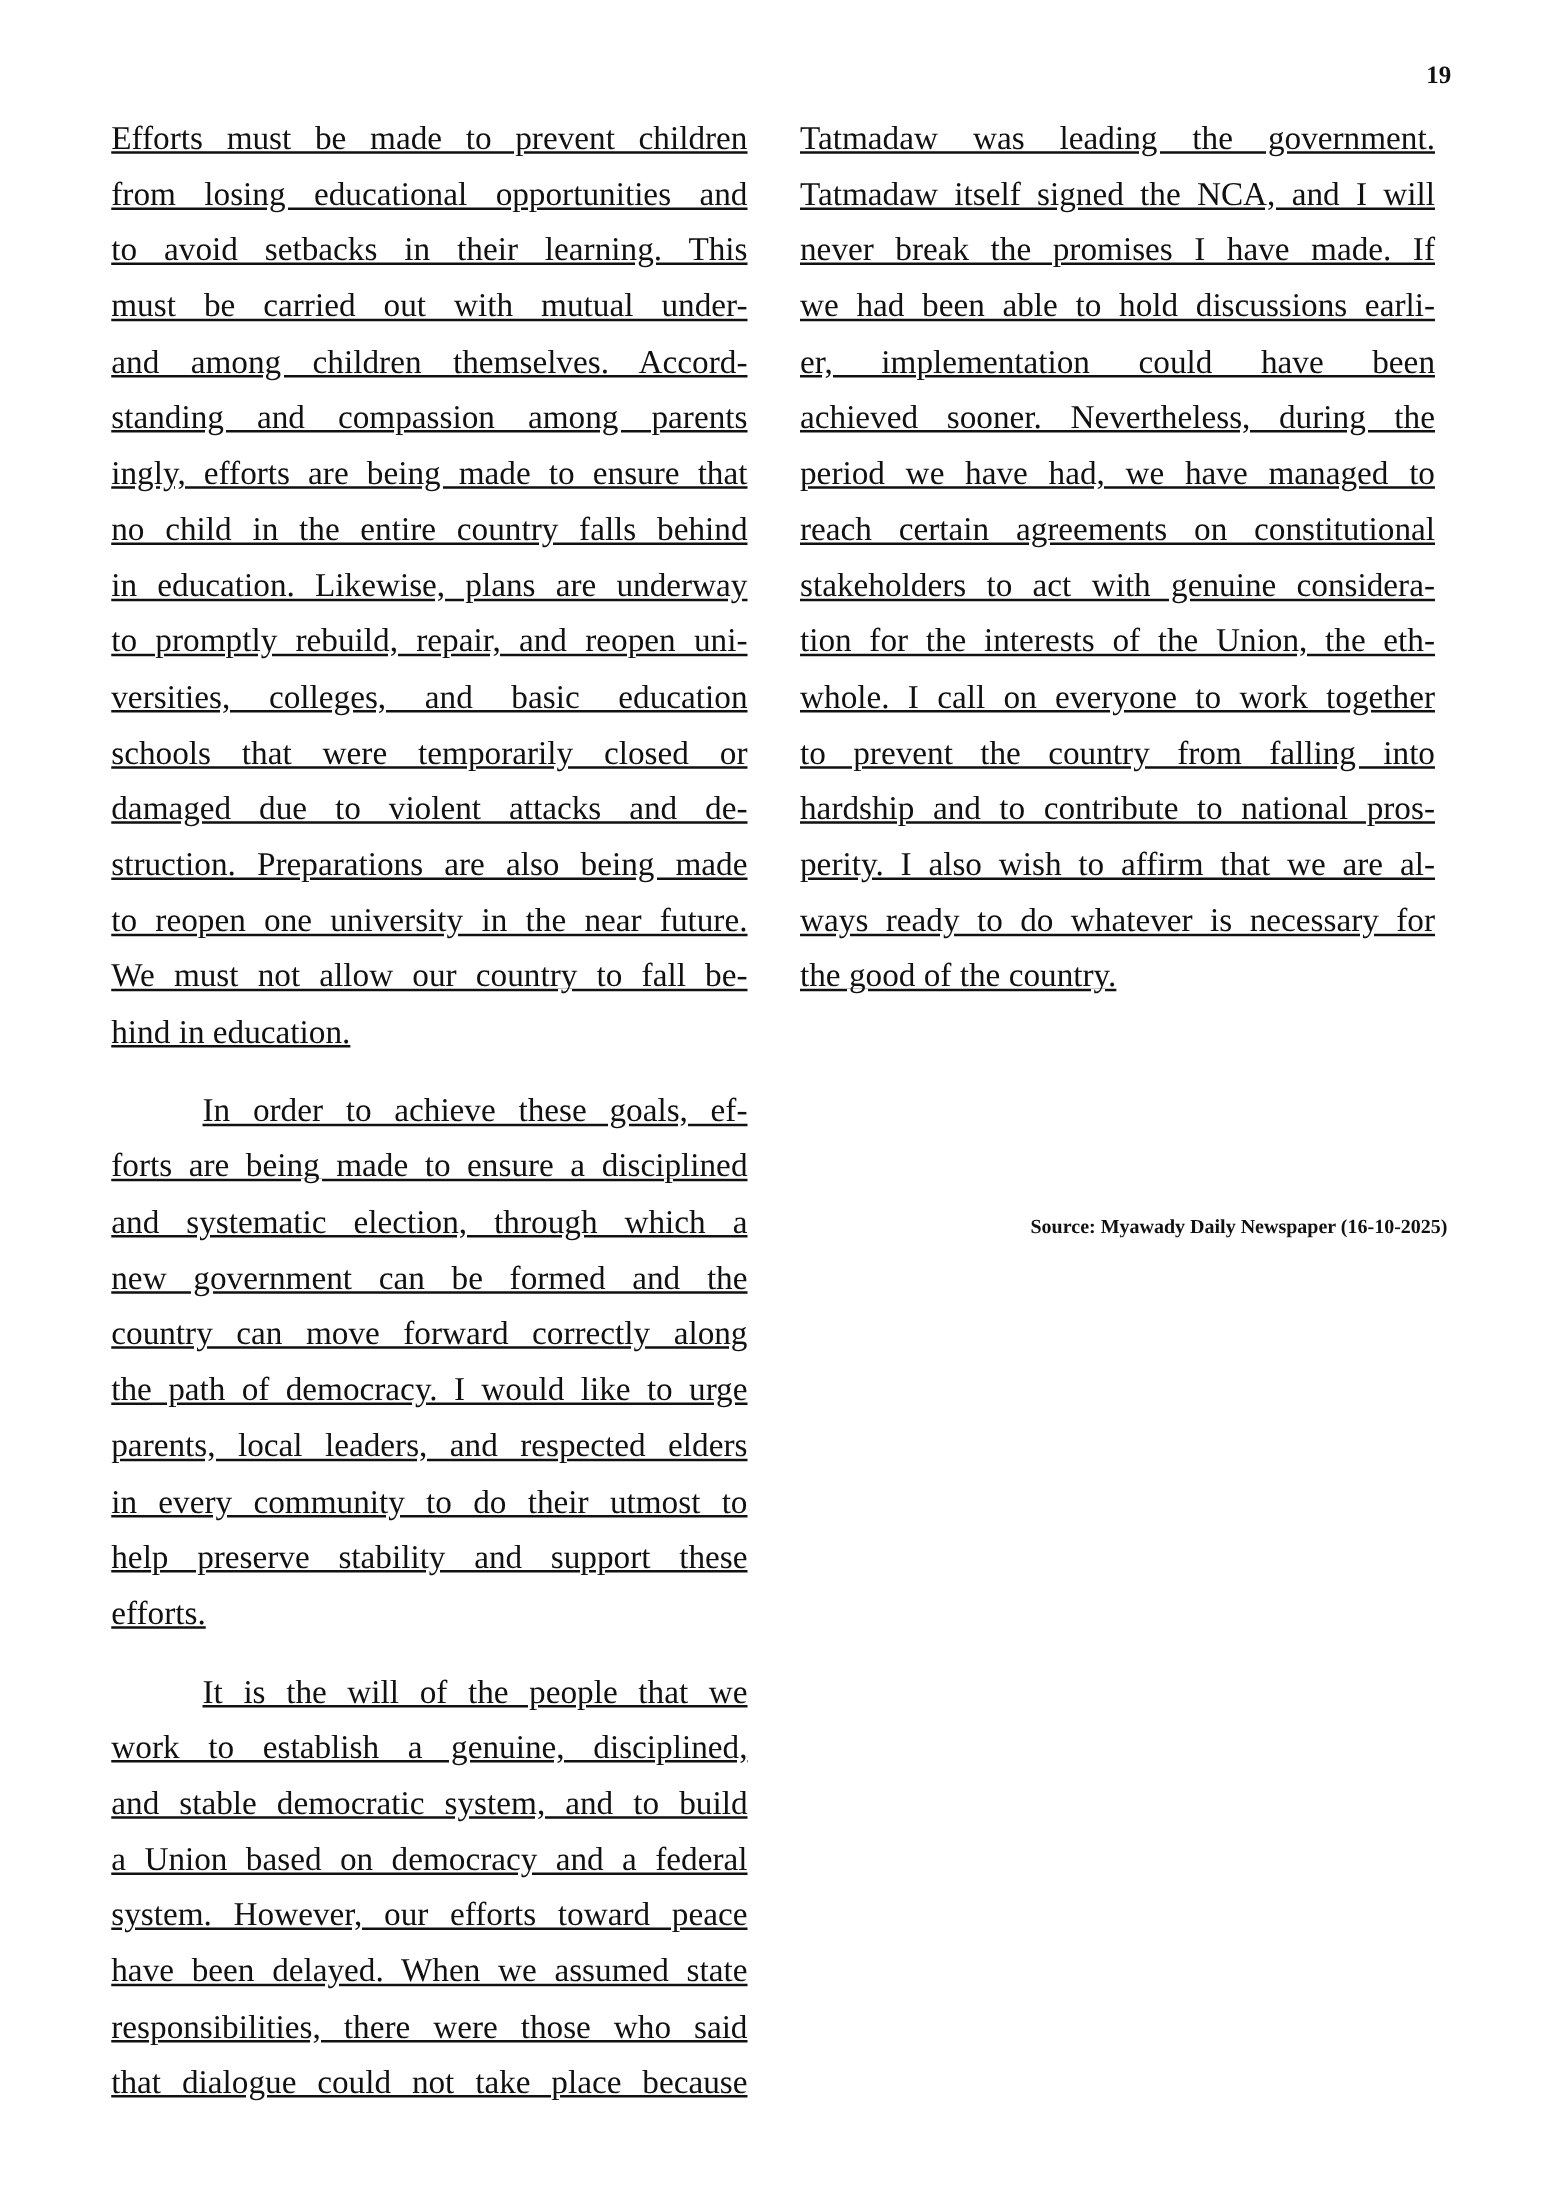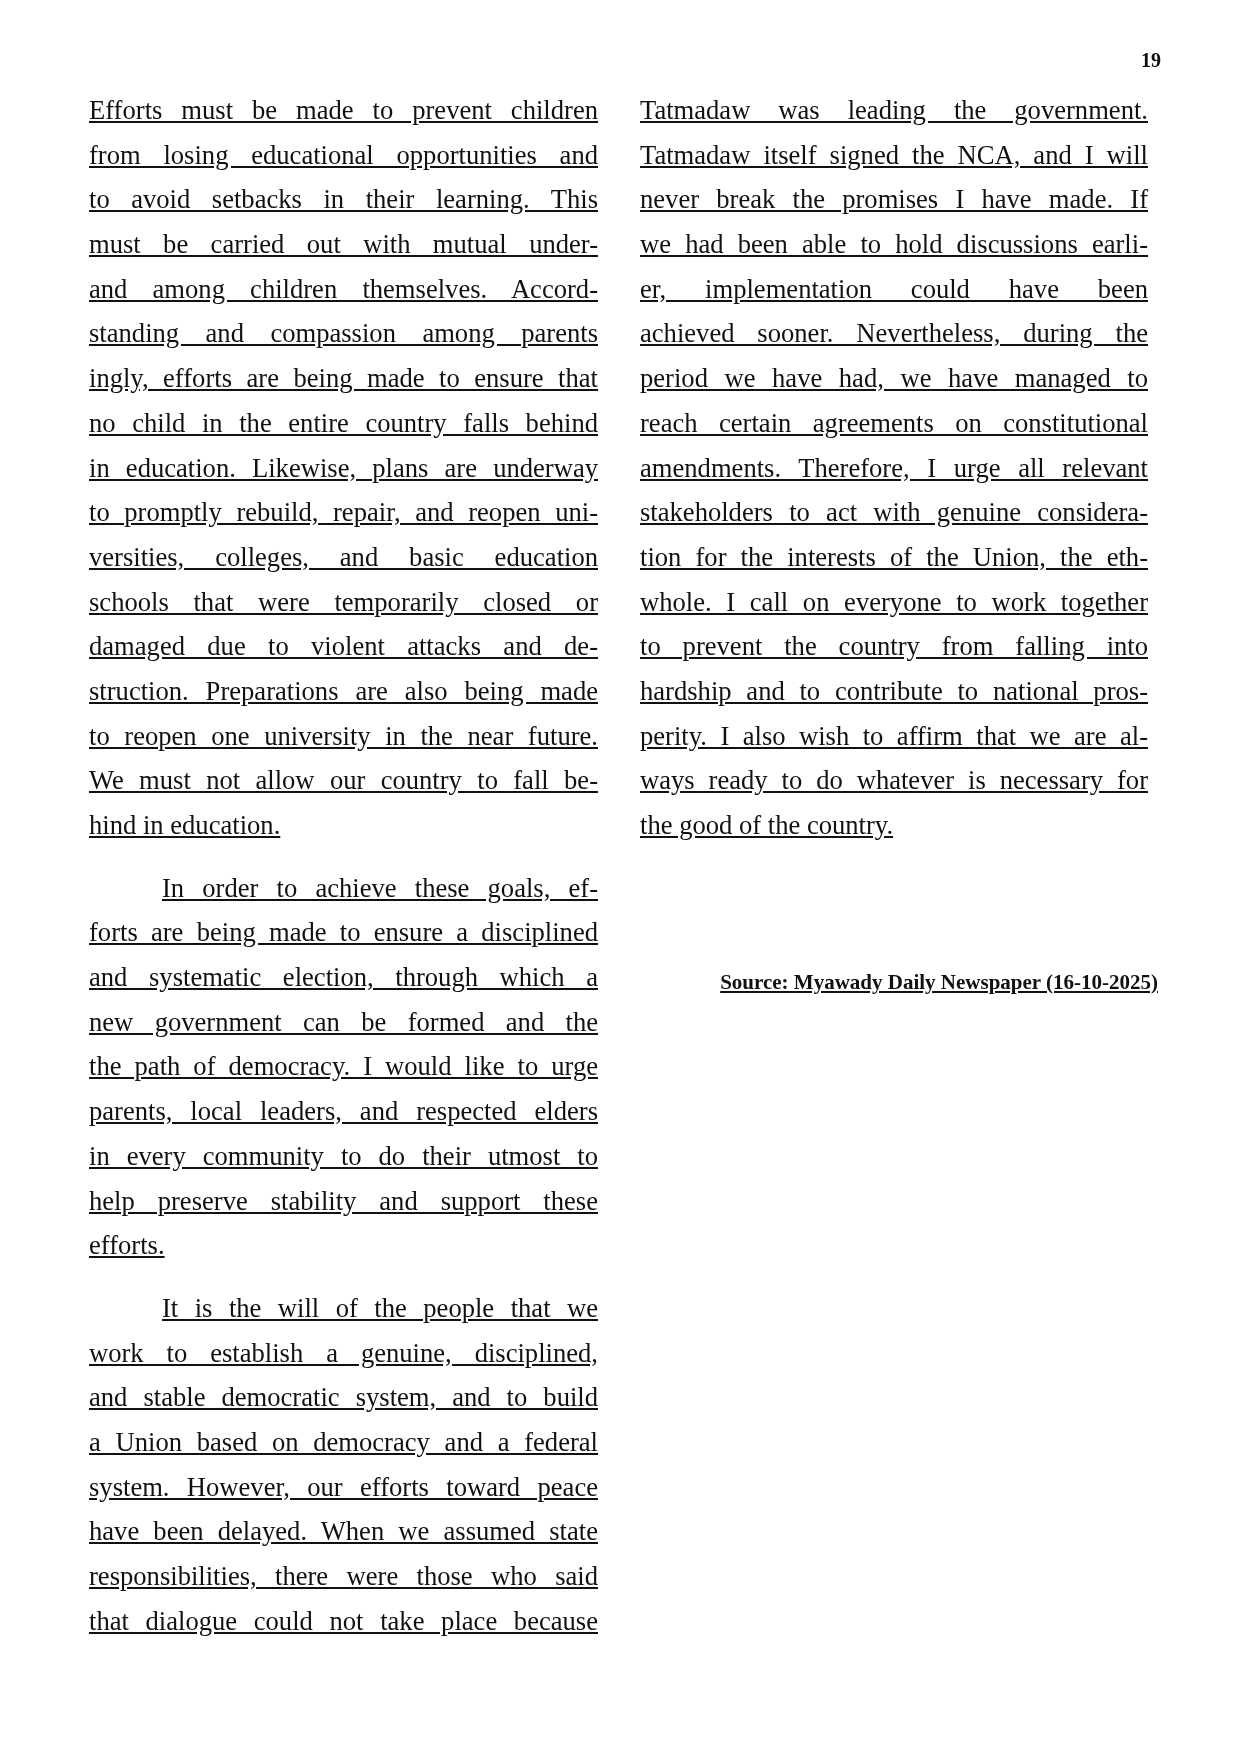--- a/index.html
+++ b/index.html
@@ -47,24 +47,23 @@
     text-align-last: left;
   }
   .line.indent { padding-left: 73px; }
   .source {
     position: absolute;
     top: 970px;
     left: 700px;
     width: 458px;
     text-align: right;
     font-weight: bold;
-    font-size: 21px;
+    font-size: 16px;
     line-height: 24px;
     white-space: nowrap;
-    text-decoration: underline;
   }
 </style>
 </head>
 <body>
 
 <div class="page-number">19</div>
 
 <div class="column col-left">
     <div class="para">
       <span class="line">Efforts must be made to prevent children</span>
@@ -83,20 +82,21 @@
       <span class="line">struction. Preparations are also being made</span>
       <span class="line">to reopen one university in the near future.</span>
       <span class="line">We must not allow our country to fall be-</span>
       <span class="line last">hind in education.</span>
     </div>
     <div class="para">
       <span class="line indent">In order to achieve these goals, ef-</span>
       <span class="line">forts are being made to ensure a disciplined</span>
       <span class="line">and systematic election, through which a</span>
       <span class="line">new government can be formed and the</span>
+      <span class="line">country can move forward correctly along</span>
       <span class="line">the path of democracy. I would like to urge</span>
       <span class="line">parents, local leaders, and respected elders</span>
       <span class="line">in every community to do their utmost to</span>
       <span class="line">help preserve stability and support these</span>
       <span class="line last">efforts.</span>
     </div>
     <div class="para">
       <span class="line indent">It is the will of the people that we</span>
       <span class="line">work to establish a genuine, disciplined,</span>
       <span class="line">and stable democratic system, and to build</span>
@@ -110,21 +110,20 @@
 <div class="column col-right">
     <div class="para">
       <span class="line">Tatmadaw was leading the government.</span>
       <span class="line">Tatmadaw itself signed the NCA, and I will</span>
       <span class="line">never break the promises I have made. If</span>
       <span class="line">we had been able to hold discussions earli-</span>
       <span class="line">er, implementation could have been</span>
       <span class="line">achieved sooner. Nevertheless, during the</span>
       <span class="line">period we have had, we have managed to</span>
       <span class="line">reach certain agreements on constitutional</span>
-      <span class="line">amendments. Therefore, I urge all relevant</span>
       <span class="line">stakeholders to act with genuine considera-</span>
       <span class="line">tion for the interests of the Union, the eth-</span>
       <span class="line">whole. I call on everyone to work together</span>
       <span class="line">to prevent the country from falling into</span>
       <span class="line">hardship and to contribute to national pros-</span>
       <span class="line">perity. I also wish to affirm that we are al-</span>
       <span class="line">ways ready to do whatever is necessary for</span>
       <span class="line last">the good of the country.</span>
     </div>
   </div>

